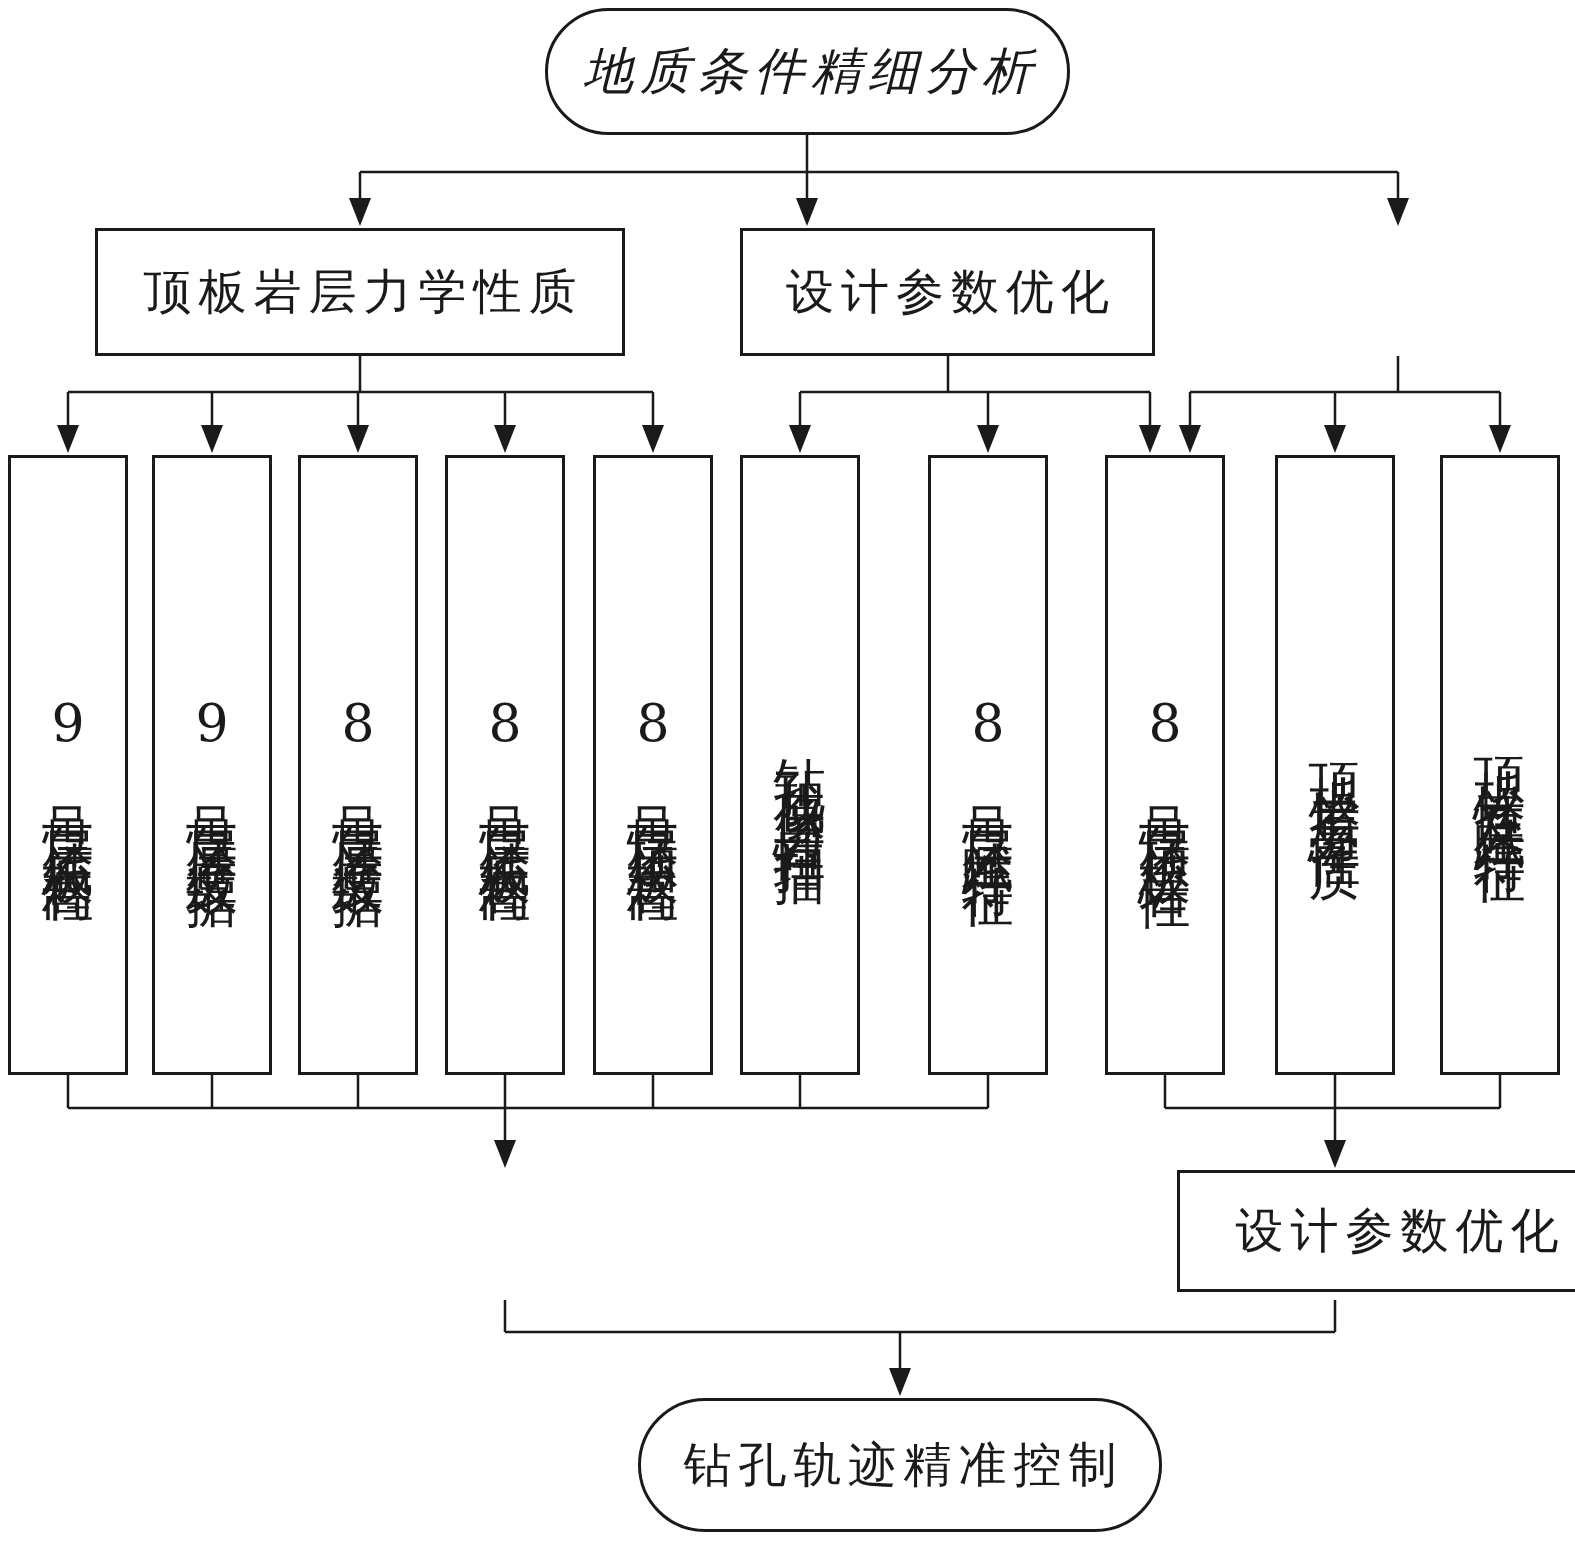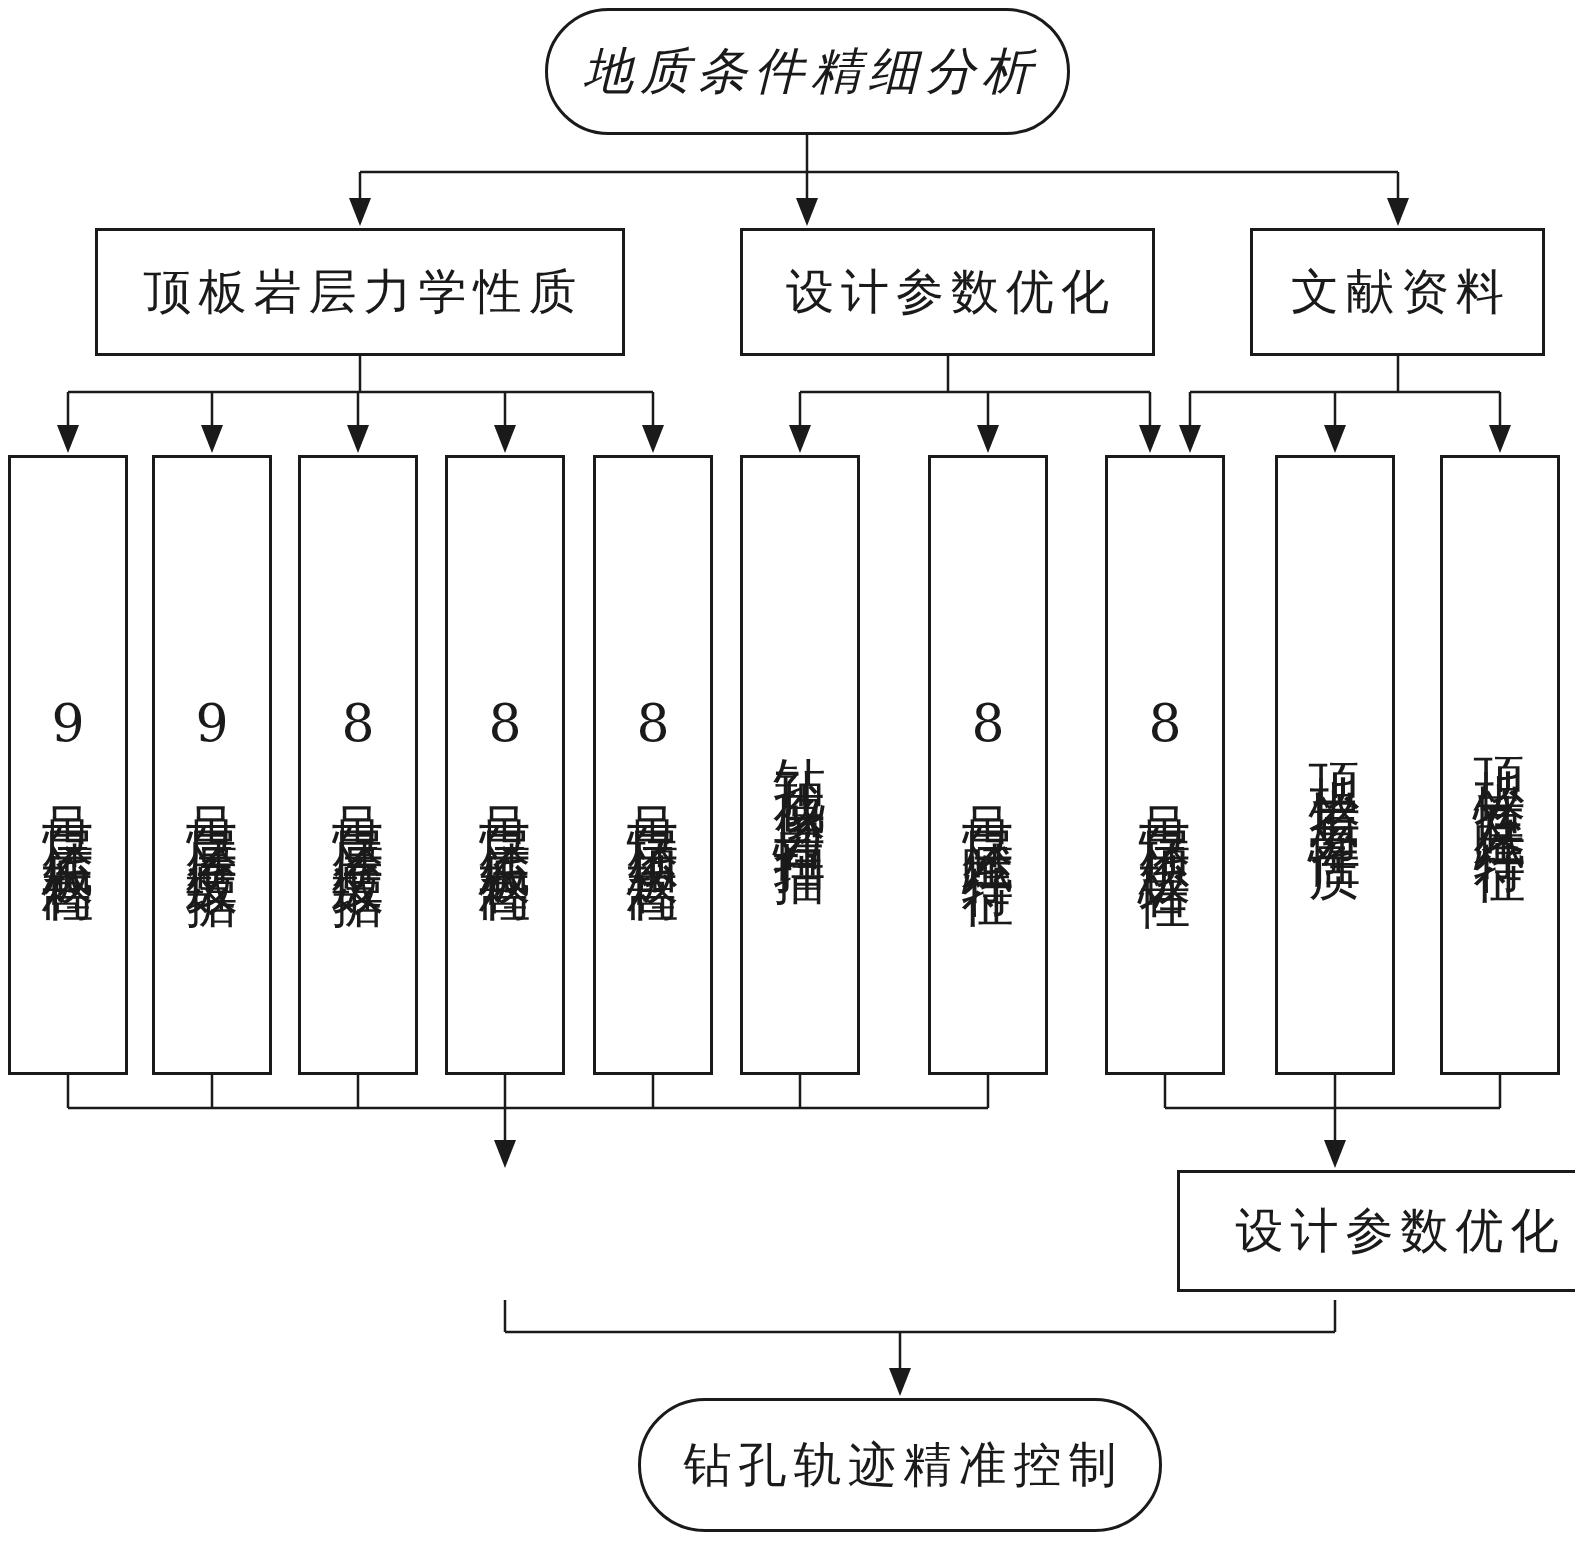--- a/index.html
+++ b/index.html
@@ -99,21 +99,20 @@
       <polygon points="1324,1140 1346,1140 1335,1168"></polygon>
 
       <polygon points="889,1368 911,1368 900,1396"></polygon>
     </g>
   </svg>
 
   <div class="hbox round" style="left:545px; top:8px; width:525px; height:127px; font-size:50px;font-style:italic;">地质条件精细分析</div>
 
   <div class="hbox" style="left:95px; top:228px; width:530px; height:128px;">顶板岩层力学性质</div>
   <div class="hbox" style="left:740px; top:228px; width:415px; height:128px;">设计参数优化</div>
-  <div class="hbox" style="left:1250px; top:228px; width:295px; height:128px;">文献资料</div>
 
   <div class="vbox" style="left:8px; top:455px;">
     <span class="vtext">9号煤层底板高程</span>
   </div>
   <div class="vbox" style="left:152px; top:455px;">
     <span class="vtext">9号煤层厚度数据</span>
   </div>
   <div class="vbox" style="left:298px; top:455px;">
     <span class="vtext">8号煤层厚度数据</span>
   </div>

